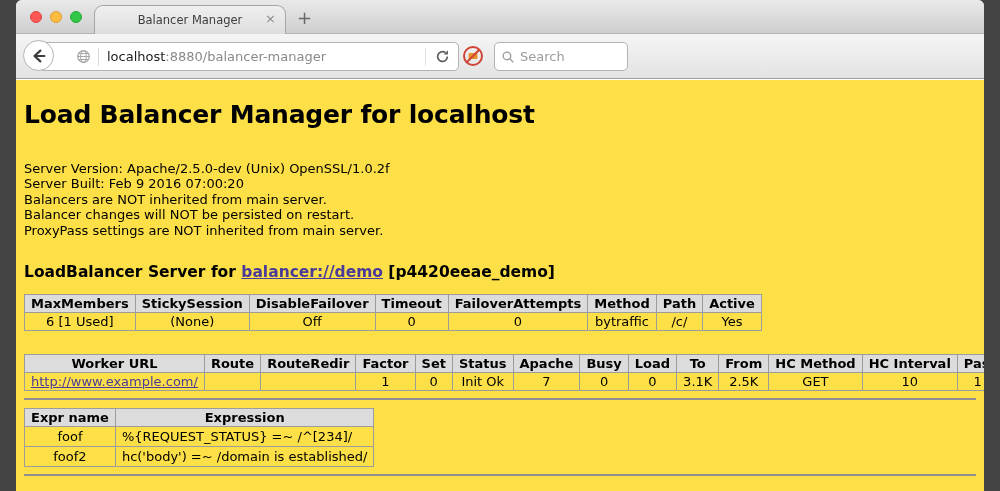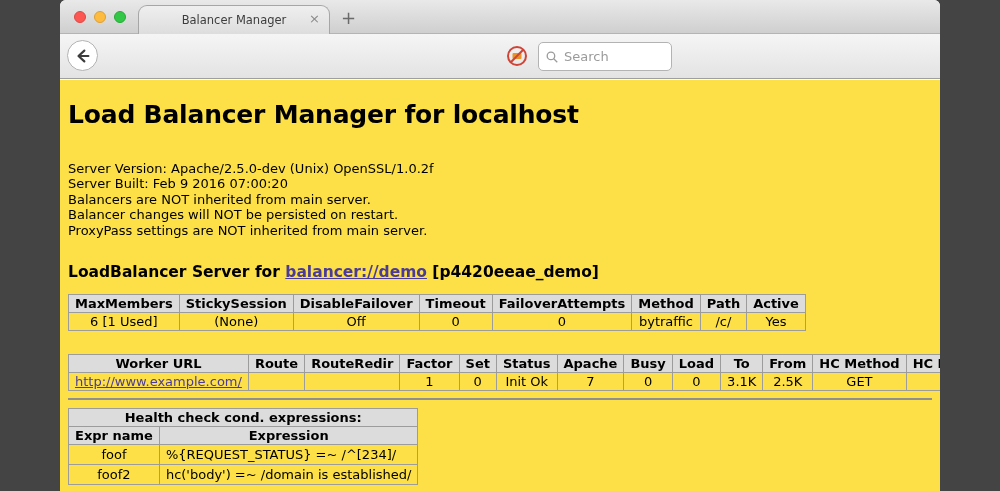--- a/index.html
+++ b/index.html
@@ -1,18 +1,18 @@
 <!DOCTYPE html>
 <html><head>
 <meta charset="utf-8">
 <style>
   * { margin:0; padding:0; box-sizing:border-box; }
   html,body { background:#444; }
   .window{
-    position:relative; width:880px; height:491px; margin:0 auto;
+    position:relative; width:968px; height:491px; margin:0 auto;
     font-family:"DejaVu Sans","Liberation Sans",sans-serif;
     background:#fff; overflow:hidden; border-radius:6px 6px 0 0;
   }
   
   .tabbar{
     position:absolute; left:0; top:0; width:100%; height:34px;
     background:linear-gradient(#e9e9e9,#cfcfcf);
     border-bottom:1px solid #b4b4b4;
   }
   .tl{ position:absolute; top:11px; width:12px; height:12px; border-radius:50%; }
@@ -105,20 +105,37 @@
     </div>
     <span class="newtab">+</span>
   </div>
 
   <div class="toolbar">
     <div class="backbtn">
       <svg width="18" height="18" viewBox="0 0 20 20">
           <path d="M11.5 4 5 10l6.5 6M5.5 10H16" fill="none" stroke="#3c3c3c" stroke-width="2.4" stroke-linecap="round" stroke-linejoin="round"></path>
         </svg>
     </div>
+    <div class="urlbar">
+      <span class="globe">
+        <svg width="15" height="15" viewBox="0 0 16 16">
+            <circle cx="8" cy="8" r="6.2" fill="none" stroke="#a6a6a6" stroke-width="1.3"></circle>
+            <ellipse cx="8" cy="8" rx="3" ry="6.2" fill="none" stroke="#a6a6a6" stroke-width="1.1"></ellipse>
+            <path d="M1.8 8h12.4M2.7 4.7h10.6M2.7 11.3h10.6" stroke="#a6a6a6" stroke-width="1.1" fill="none"></path>
+          </svg>
+      </span>
+      <span class="vsep"></span>
+      <span class="url-text"><span class="url-host">localhost</span><span class="url-rest">:8880/balancer-manager</span></span>
+      <span class="reload">
+        <svg width="15" height="15" viewBox="0 0 16 16">
+            <path d="M13.2 8A5.2 5.2 0 1 1 11 3.8" fill="none" stroke="#5f5f5f" stroke-width="1.8"></path>
+            <path d="M13.8 1.2v4.6H9.2z" fill="#5f5f5f"></path>
+          </svg>
+      </span>
+    </div>
     <span class="blocked">
       <svg width="22" height="22" viewBox="0 0 22 22">
           <rect x="6.5" y="8" width="9" height="6" rx="1" fill="#e8922a"></rect>
           <circle cx="11" cy="11" r="9" fill="none" stroke="#cf4436" stroke-width="2"></circle>
           <path d="M4.8 17.2 17.2 4.8" stroke="#cf4436" stroke-width="2"></path>
         </svg>
     </span>
     <div class="searchbar">
       <span style="display:flex;margin-right:5px;">
         <svg width="14" height="14" viewBox="0 0 16 16">
@@ -287,23 +304,20 @@
         <td>1 (0)</td>
 
       </tr>
     </tbody>
       </table>
 
     <hr class="rule">
 
     <table class="t-health">
       <tbody>
-          <tr>
-        <th colspan="2">Health check cond. expressions:</th>
-      </tr>
       <tr>
         <th>Expr name</th>
         <th>Expression</th>
       </tr>
       <tr>
         <td>foof</td>
         <td class="cell-expr">%{REQUEST_STATUS} =~ /^[234]/</td>
       </tr>
       <tr>
         <td>foof2</td>

